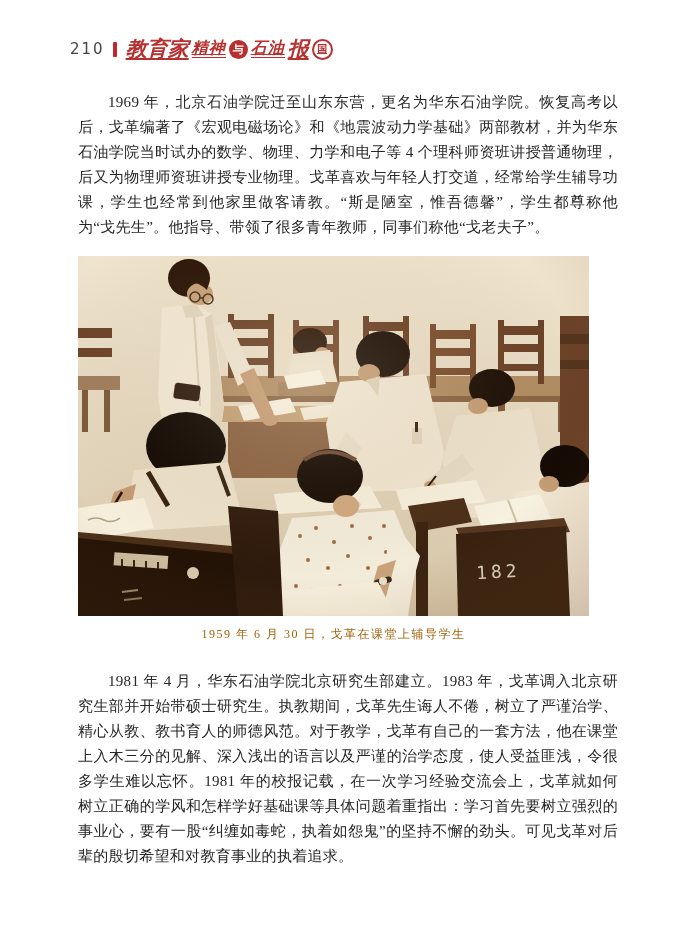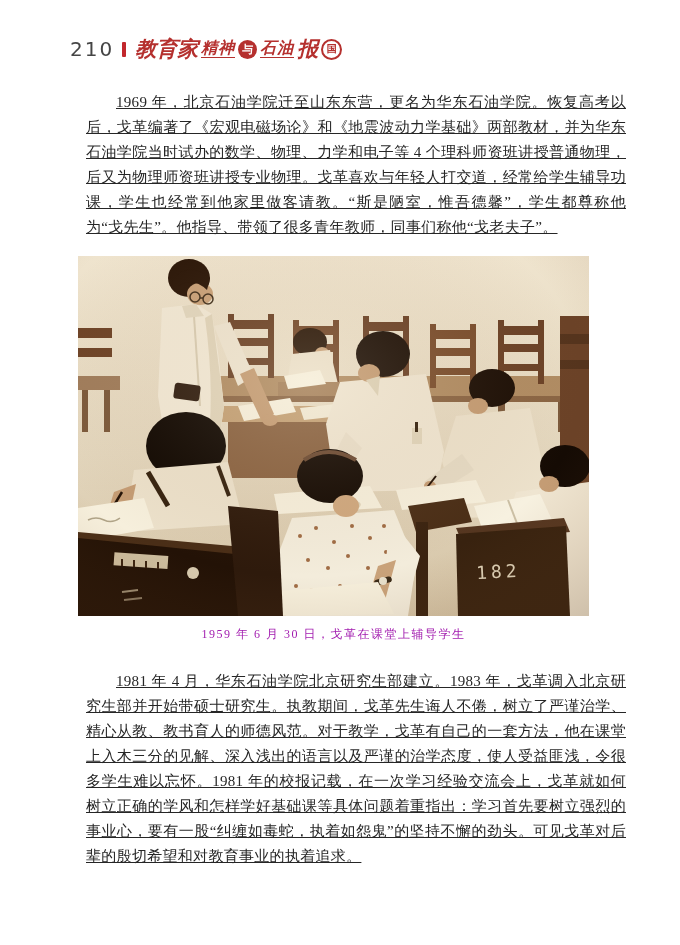--- a/index.html
+++ b/index.html
@@ -4,45 +4,45 @@
 <style>
   html,body{margin:0;padding:0;background:#ffffff;}
   .page{
     width:680px;height:945px;background:#ffffff;position:relative;
     box-sizing:border-box;padding:36px 70px 0 70px;
     font-family:"Liberation Serif","DejaVu Serif",serif;color:#262626;overflow:hidden;
   }
   .page-header{display:flex;align-items:center;height:26px;}
   .page-num{
     font-family:"DejaVu Sans","Liberation Sans",sans-serif;
-    font-size:20px;color:#454545;letter-spacing:2px;
+    font-size:15px;color:#454545;letter-spacing:2px;
   }
   .red-bar{display:inline-block;width:4px;height:15px;background:#c2272d;margin:0 9px 0 8px;border-radius:1px;}
-  .cal-title{display:inline-flex;align-items:center;gap:3px;color:#b5302e;font-weight:bold;font-style:italic;}
+  .cal-title{display:inline-flex;align-items:center;gap:3px;color:#b5302e;font-weight:bold;font-style:italic;text-decoration:underline;}
   .t-large{font-size:21px;line-height:1;}
   .t-small{font-size:16px;line-height:1;letter-spacing:1px;border-bottom:1px solid #b5302e;padding-bottom:1px;}
   .t-circle-filled{
     width:19px;height:19px;border-radius:50%;background:#b5302e;color:#ffffff;
     font-size:11px;font-style:normal;display:inline-flex;align-items:center;justify-content:center;flex:0 0 auto;
   }
   .t-circle-outline{
     width:17px;height:17px;border-radius:50%;border:2px solid #b5302e;color:#b5302e;
     font-size:10px;font-style:normal;display:inline-flex;align-items:center;justify-content:center;flex:0 0 auto;
   }
   .para{
-    width:540px;margin:16px;font-size:15px;line-height:25px;
-    text-align:justify;text-indent:2em;letter-spacing:0.3px;text-decoration:underline;
+    width:540px;margin:8px;font-size:15px;line-height:25px;
+    text-align:justify;text-indent:2em;letter-spacing:0.3px;
   }
   .para-1{margin-top:28px;}
   .para-2{margin-top:26px;}
   figure.photo{margin:16px 0 0 8px;width:511px;}
   figure.photo svg{display:block;}
   .caption{
     margin-top:10px;text-align:center;font-size:12px;letter-spacing:1.5px;
-    color:#a21caf;font-family:"Liberation Serif","DejaVu Serif",serif;
+    color:#a16207;font-family:"Liberation Serif","DejaVu Serif",serif;
   }
 </style>
 </head>
 <body>
 
 <div class="page">
 
   <header class="page-header">
     <span class="page-num">210</span>
     <span class="red-bar"></span>

